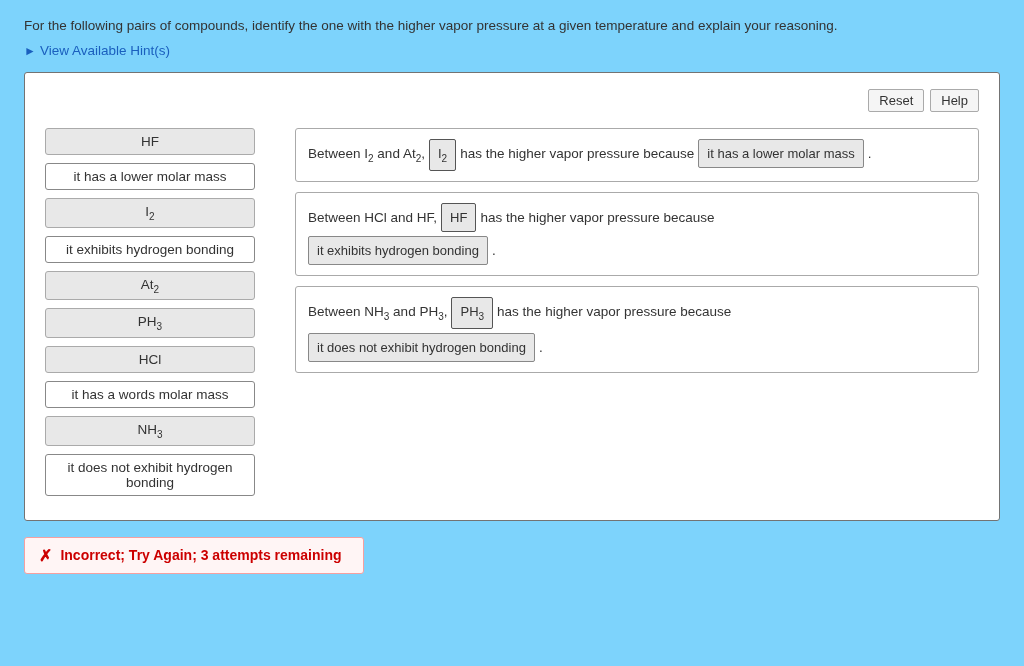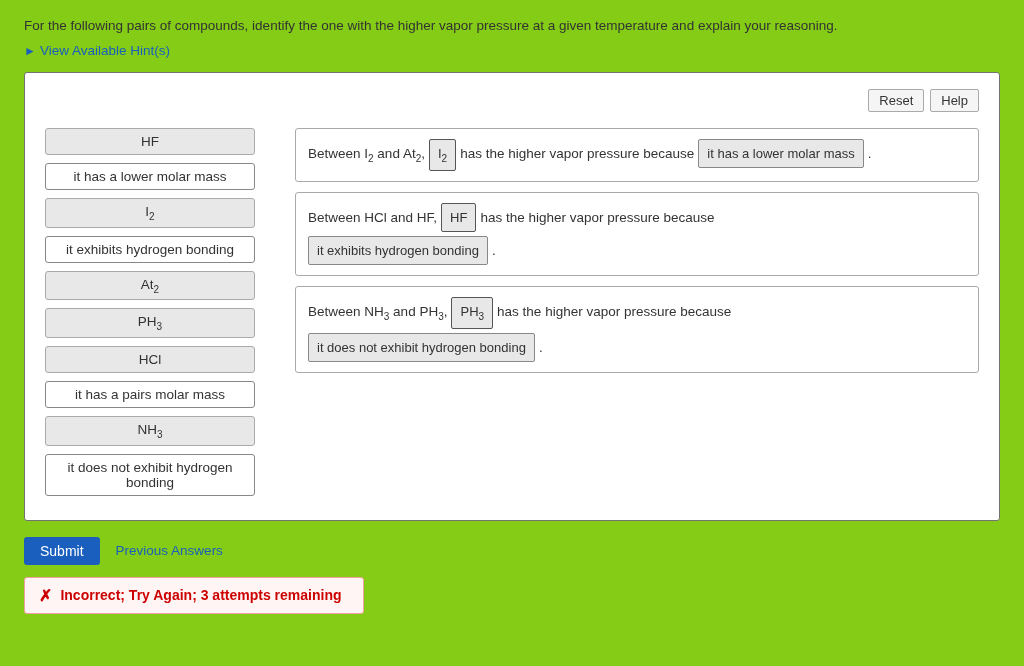--- a/index.html
+++ b/index.html
@@ -3,21 +3,21 @@
   <meta charset="utf-8">
   <style>
     * { box-sizing: border-box; margin: 0; padding: 0; }
     body {
       font-family: Arial, sans-serif;
       font-size: 14px;
       background: #f0f0f0;
       color: #333;
     }
     .page {
-      background: #84cc16;
+      background: #7dd3fc;
       max-width: 1024px;
       min-height: 666px;
       padding: 18px 24px 20px 24px;
     }
     .instructions {
       font-size: 13.5px;
       color: #333;
       margin-bottom: 8px;
     }
     .instructions strong {
@@ -200,21 +200,21 @@
     <div class="content-area">
 
       <div class="left-col">
         <div class="drag-item">HF</div>
         <div class="drag-item white-bg">it has a lower molar mass</div>
         <div class="drag-item">I<sub>2</sub></div>
         <div class="drag-item white-bg">it exhibits hydrogen bonding</div>
         <div class="drag-item">At<sub>2</sub></div>
         <div class="drag-item">PH<sub>3</sub></div>
         <div class="drag-item">HCl</div>
-        <div class="drag-item white-bg">it has a pairs molar mass</div>
+        <div class="drag-item white-bg">it has a words molar mass</div>
         <div class="drag-item">NH<sub>3</sub></div>
         <div class="drag-item white-bg">it does not exhibit hydrogen bonding</div>
       </div>
 
       <div class="right-col">
 
         <div class="sentence-box">
           <div class="line">
             <span>Between I<sub>2</sub> and At<sub>2</sub>,</span>
             <span class="inline-box highlighted">I<sub>2</sub></span>
@@ -244,22 +244,18 @@
           </div>
           <div class="line">
             <span class="drop-box highlighted">it does not exhibit hydrogen bonding</span>
             <span>.</span>
           </div>
         </div>
       </div>
     </div>
   </div>
 
-  <div class="bottom-bar">
-    <button class="btn-submit">Submit</button>
-    <a class="prev-answers">Previous Answers</a>
-  </div>
 
   <div class="error-box">
     <span class="error-x">✗</span>
     <span>Incorrect; Try Again; 3 attempts remaining</span>
   </div>
 </div>
 
 </body></html>

